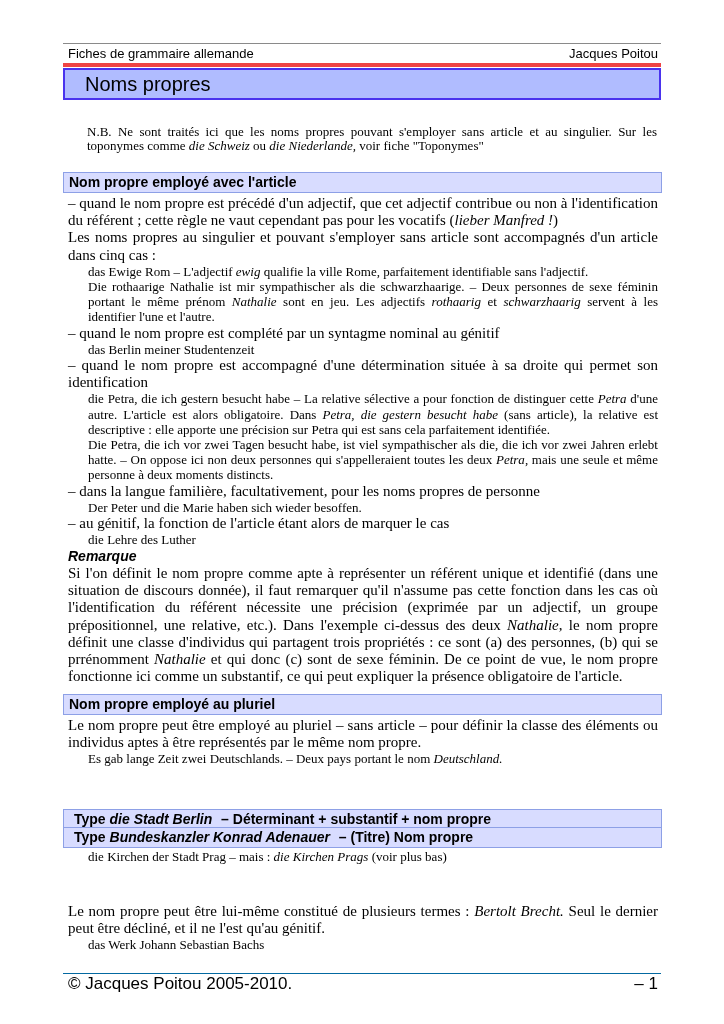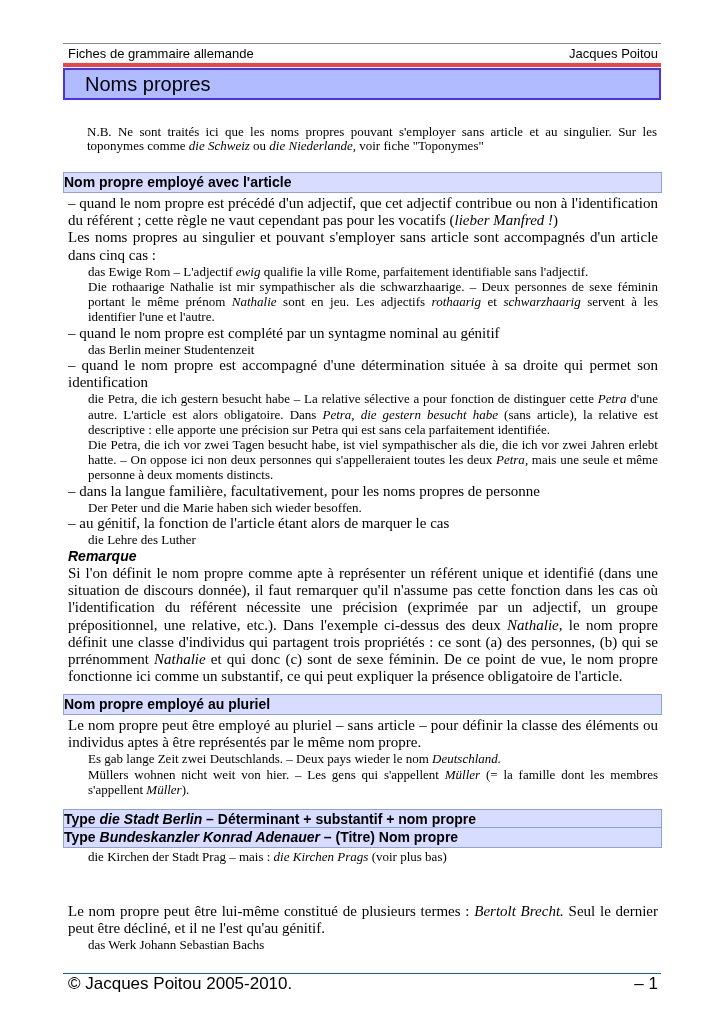--- a/index.html
+++ b/index.html
@@ -11,21 +11,21 @@
     .run-header { position: absolute; top: 43px; left: 0; width: 598px; border-top: 1px solid #8a8a8a; border-bottom: 4px solid #ef4444; height: 19px; font-size: 13px; line-height: 19px; }
     .run-header .left { position: absolute; left: 5px; top: 0; }
     .run-header .right { position: absolute; right: 3px; top: 0; }
 
     .title-box { position: absolute; top: 68px; left: 0; width: 594px; height: 28px; background: #b0bcff; border: 2px solid #4a33ee; }
     .title-box span { position: absolute; left: 20px; top: 2px; font-size: 20px; font-weight: normal; line-height: 24px; }
 
     .nb { position: absolute; top: 125px; left: 24px; width: 570px; font-size: 13px; line-height: 14px; text-align: justify; }
 
     .sec { position: absolute; left: 0; width: 597px; height: 19px; background: #d8dcff; border: 1px solid #8da0e6; font-size: 14px; font-weight: bold; line-height: 19px; }
-    .sec span { }
+    .sec span { padding-left: 5px; }
 
     .body-text { position: absolute; left: 5px; width: 590px; font-size: 15px; line-height: 17.2px; text-align: justify; }
     .ex { display: block; margin-left: 20px; font-size: 13px; line-height: 15.2px; text-align: justify; }
     .p { display: block; }
     .remarque { display: block; font-size: 14px; font-style: italic; font-weight: bold; margin-top: 6px; line-height: 17px; }
 
     .run-footer { position: absolute; top: 973px; left: 0; width: 598px; border-top: 1px solid #0369a1; height: 18px; font-size: 17px; line-height: 20px; }
     .run-footer .left { position: absolute; left: 5px; top: 0; }
     .run-footer .right { position: absolute; right: 3px; top: 0; }
   </style>
@@ -68,22 +68,21 @@
   <div class="body-text" style="top:542px;">
     <span class="remarque sans">Remarque</span>
     <span class="p serif"><span>Si l'on définit le nom propre comme apte à représenter un référent unique et identifié (dans une situation de discours donnée), il faut remarquer qu'il n'assume pas cette fonction dans les cas où l'identification du référent nécessite une précision (exprimée par un adjectif, un groupe prépositionnel, une relative, etc.). Dans l'exemple ci-dessus des deux </span><i>Nathalie</i><span>, le nom propre définit une classe d'individus qui partagent trois propriétés : ce sont (a) des personnes, (b) qui se prrénomment </span><i>Nathalie</i><span> et qui donc (c) sont de sexe féminin. De ce point de vue, le nom propre fonctionne ici comme un substantif, ce qui peut expliquer la présence obligatoire de l'article.</span></span>
   </div>
 
   <div class="sec sans" style="top:694px;">
     <span>Nom propre employé au pluriel</span>
   </div>
   <div class="body-text serif" style="top:717px;">
     <span class="p">Le nom propre peut être employé au pluriel – sans article – pour définir la classe des éléments ou individus aptes à être représentés par le même nom propre.</span>
-    <span class="ex"><span>Es gab lange Zeit zwei Deutschlands. – Deux pays wieder le nom </span><i>Deutschland.</i></span>
-    <span class="ex"><span>Müllers wohnen nicht weit von hier. – Les gens qui s'appellent </span><i>Müller</i><span> (= la famille dont les membres s'appellent </span><i>Müller</i><span>).</span></span>
+    <span class="ex"><span>Es gab lange Zeit zwei Deutschlands. – Deux pays portant le nom </span><i>Deutschland.</i></span>
   </div>
 
   <div class="sec sans" style="top:809px;">
     <span><span>Type </span><i>die Stadt Berlin</i><span> – Déterminant + substantif + nom propre</span></span>
   </div>
   <div class="body-text serif" style="top:832px;">
     <span class="p">Le déterminant et l'article sont déclinés, le nom propre reste invariable</span>
     <span class="ex"><span>die Kirchen der Stadt Prag – mais : </span><i>die Kirchen Prags</i><span> (voir plus bas)</span></span>
   </div>
 

